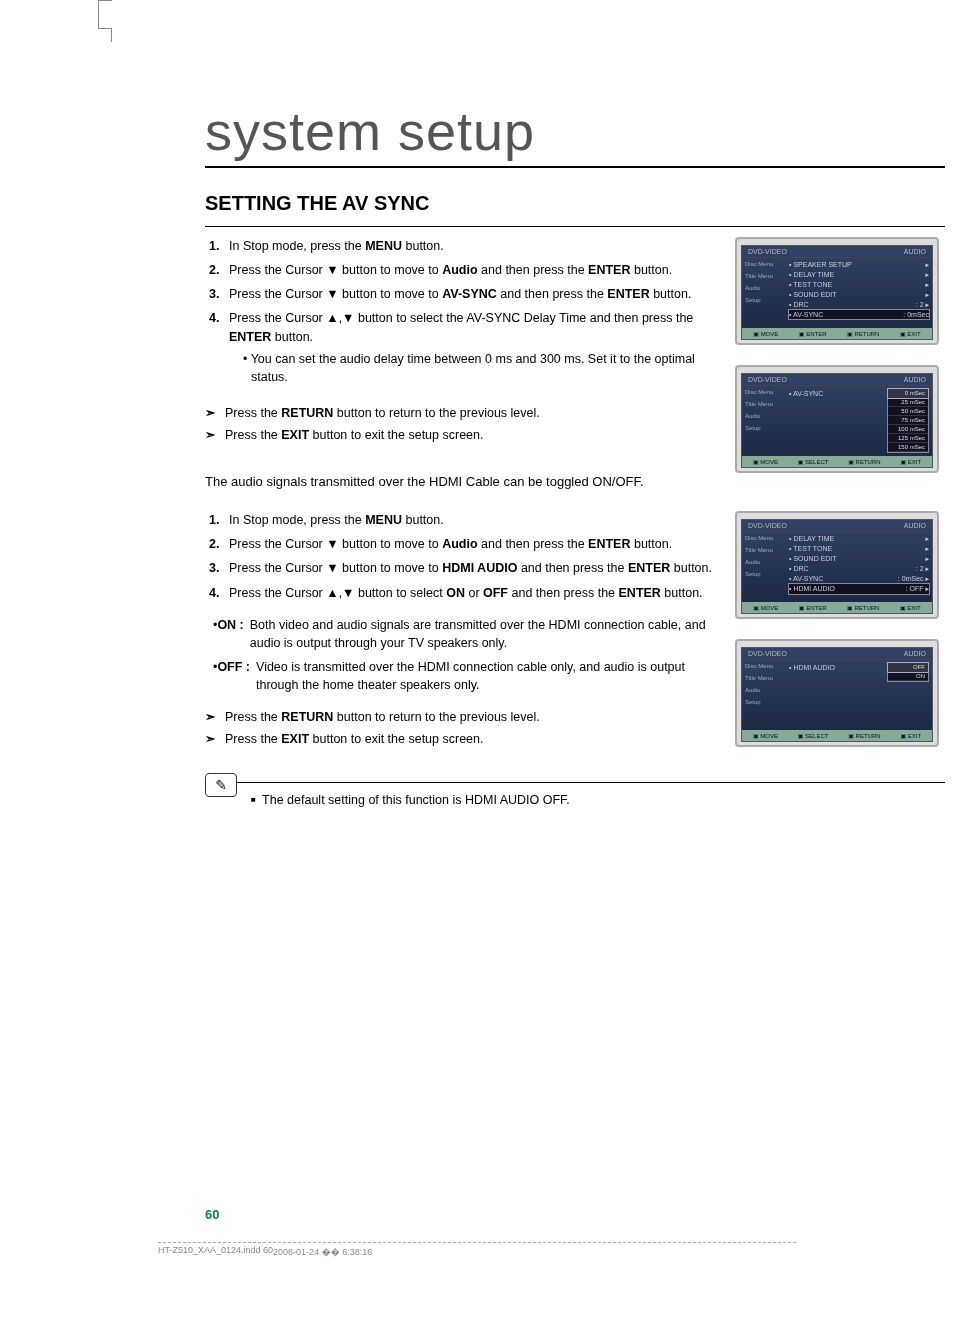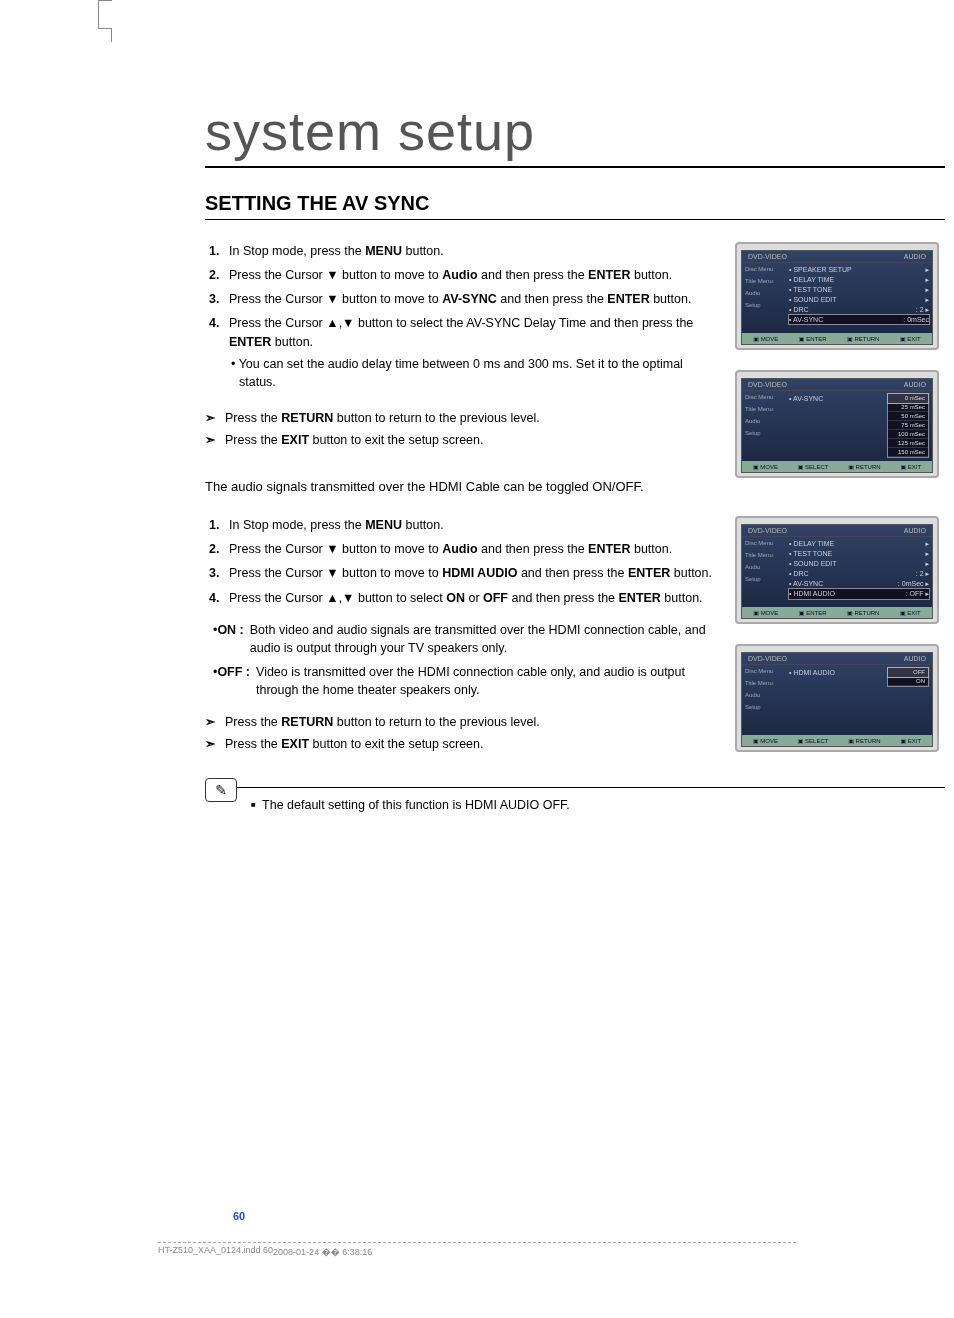--- a/index.html
+++ b/index.html
@@ -31,22 +31,22 @@
     letter-spacing: 1px;
     border-bottom: 2px solid #000;
     padding-bottom: 4px;
     margin-bottom: 24px;
     color: #555;
   }
   .section-title {
     font-size: 20px;
     font-weight: bold;
     border-bottom: 1px solid #000;
-    padding-bottom: 4px;
-    margin-bottom: 22px;
+    padding-bottom: 11px;
+    margin-bottom: 10px;
     margin-top: 10px;
   }
   .intro {
     font-size: 13px;
     line-height: 1.4;
     margin-bottom: 20px;
   }
   .two-col {
     display: flex;
     gap: 16px;
@@ -74,20 +74,21 @@
   ol.steps li .num {
     font-weight: bold;
     width: 20px;
     flex-shrink: 0;
   }
   ol.steps li .body { flex: 1; }
   .sub-bullet {
     padding-left: 10px;
     text-indent: -8px;
     margin-top: 4px;
+    margin-left: 12px;
   }
   .arrow-item {
     display: flex;
     margin-bottom: 4px;
   }
   .arrow-item .mark {
     width: 20px;
     flex-shrink: 0;
     font-weight: bold;
   }
@@ -154,24 +155,23 @@
     background:#8a9; color:#012;
     font-size:6px; padding:2px 1px;
   }
   .osd-foot span::before{ content:"▣ "; font-size:6px;}
   b { font-weight: bold;}
 
   .page-number {
     position: absolute;
     left: 107px;
     bottom: 96px;
-    font-size: 11px;
+    font-size: 13px;
     font-weight: bold;
-    color: #1d4ed8;
-    margin-left: 28px;
+    color: #15803d;
   }
   .footer-line {
     position: absolute;
     left: 60px; right: 60px; bottom: 60px;
     border-top: 1px dashed #aaa;
     font-size: 9px; color:#888;
     display:flex; padding-top:2px;
   }
 </style>
 </head>

